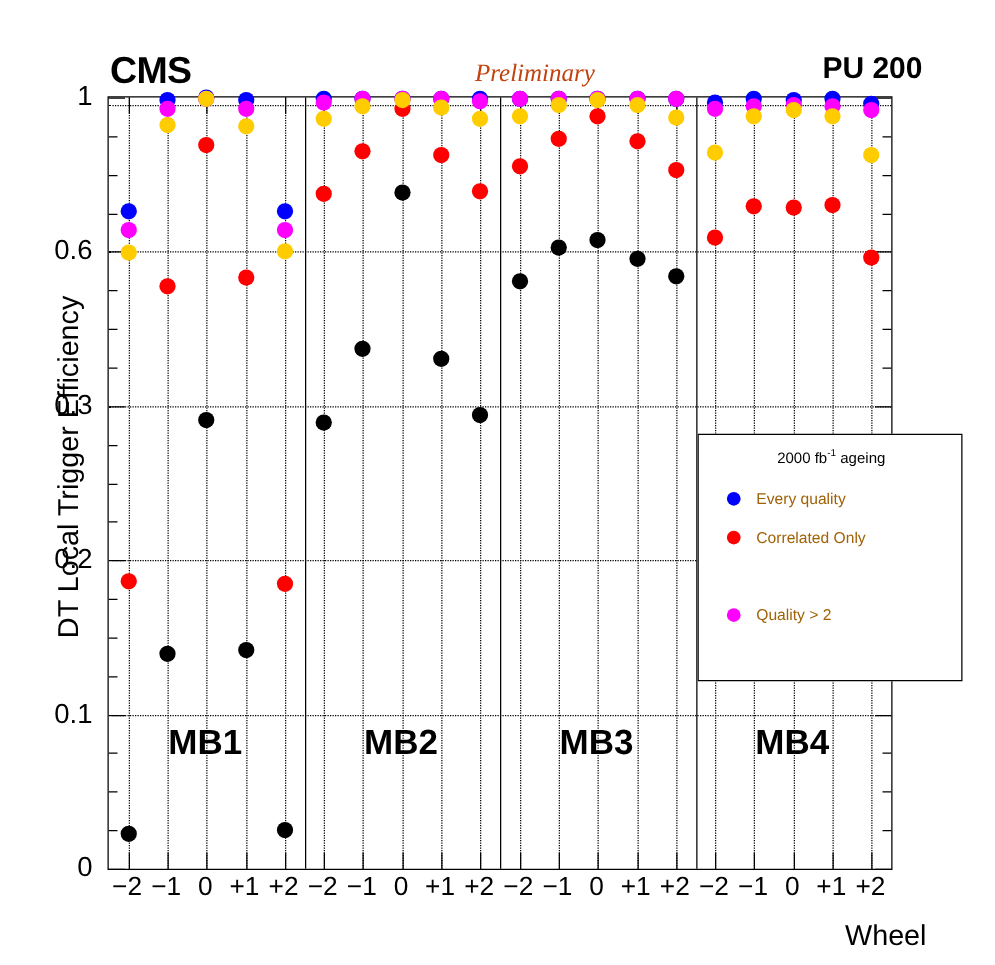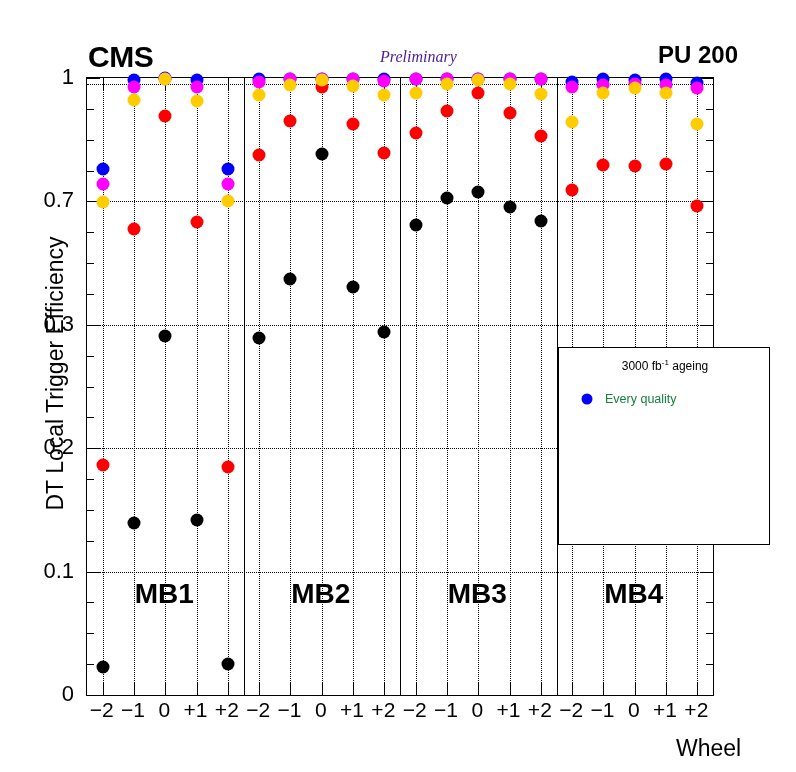--- a/index.html
+++ b/index.html
@@ -3,21 +3,21 @@
 <meta charset="utf-8">
 <style>
   html,body{margin:0;padding:0;background:#ffffff;}
   body{width:796px;height:772px;font-family:"Liberation Sans",sans-serif;overflow:hidden;}
   #root{position:relative;width:796px;height:772px;}
 
   
   .hdr{position:absolute;left:0;top:0;width:796px;height:70px;}
   .cms{position:absolute;left:88px;top:42px;font-size:30px;font-weight:bold;letter-spacing:-0.5px;color:#000;line-height:1;}
   .phase2{position:absolute;left:168px;top:48px;font-size:21px;font-weight:bold;color:#000;line-height:1;}
-  .prelim{position:absolute;left:380px;top:49px;font-size:16px;font-style:italic;font-family:"Liberation Serif",serif;color:#4c1d95;line-height:1;text-align:center;}
+  .prelim{position:absolute;left:380px;top:49px;font-size:20px;font-style:italic;font-family:"Liberation Serif",serif;color:#c2410c;line-height:1;text-align:center;}
   .pu{position:absolute;right:58px;top:43px;font-size:24px;font-weight:bold;color:#000;line-height:1;}
 
   
   .ytitle{position:absolute;left:-255px;top:360px;width:620px;text-align:center;
           transform:rotate(-90deg);transform-origin:center center;
           font-size:23px;color:#000;white-space:nowrap;}
   .xtitle{position:absolute;left:676px;top:735px;font-size:23px;color:#000;}
 
   
   #plot{position:absolute;left:86px;top:77px;width:626px;height:617px;
@@ -42,21 +42,21 @@
   .pt{position:absolute;width:13px;height:13px;border-radius:50%;
       transform:translate(-50%,-50%);}
 
   
   #legend{position:absolute;left:558px;top:347px;width:212px;height:198px;
           border:1.5px solid #000;background:#fff;box-sizing:border-box;}
   .lgtitle{position:absolute;left:0;top:10px;width:212px;text-align:center;font-size:12px;color:#000;}
   .lgtitle sup{font-size:8px;vertical-align:super;}
   .lgrow{position:absolute;left:0;width:212px;height:30px;}
   .lgdot{position:absolute;left:28px;top:50%;width:11px;height:11px;border-radius:50%;transform:translate(-50%,-50%);}
-  .lgtxt{position:absolute;left:46px;top:50%;transform:translateY(-50%);font-size:12.5px;color:#15803d;white-space:nowrap;}
+  .lgtxt{position:absolute;left:46px;top:50%;transform:translateY(-50%);font-size:12.5px;color:#a16207;white-space:nowrap;}
 </style>
 </head>
 <body>
 
 <div id="root">
 
   <div class="hdr">
     <span class="cms">CMS</span>
     <span class="prelim">Preliminary</span>
     <span class="pu">PU 200</span>
@@ -273,21 +273,21 @@
         <div class="pt" title="Correlated + Confirmed MB4/+1 = 0.976" style="left: 579.05px; top: 14.808px; background: rgb(255, 204, 0); z-index: 14;"></div>
         <div class="pt" title="Correlated + Confirmed MB4/+2 = 0.925" style="left: 610.35px; top: 46.275px; background: rgb(255, 204, 0); z-index: 14;"></div>
       </div>
   </div>
 
   <div id="ylabels">
       <div class="ylab" style="top: 683px;">0</div>
       <div class="ylab" style="top: 559.6px;">0.1</div>
       <div class="ylab" style="top: 436.2px;">0.2</div>
       <div class="ylab" style="top: 312.8px;">0.3</div>
-      <div class="ylab" style="top: 189.4px;">0.7</div>
+      <div class="ylab" style="top: 189.4px;">0.6</div>
       <div class="ylab" style="top: 66px;">1</div>
     </div>
   <div id="xlabels">
       <div class="xlab" style="left: 101.65px;">−2</div>
       <div class="xlab" style="left: 132.95px;">−1</div>
       <div class="xlab" style="left: 164.25px;">0</div>
       <div class="xlab" style="left: 195.55px;">+1</div>
       <div class="xlab" style="left: 226.85px;">+2</div>
       <div class="xlab" style="left: 258.15px;">−2</div>
       <div class="xlab" style="left: 289.45px;">−1</div>
@@ -307,21 +307,29 @@
     </div>
   <div id="stations">
       <div class="station" style="left: 164.25px; top: 579.855px;">MB1</div>
       <div class="station" style="left: 320.75px; top: 579.855px;">MB2</div>
       <div class="station" style="left: 477.25px; top: 579.855px;">MB3</div>
       <div class="station" style="left: 633.75px; top: 579.855px;">MB4</div>
     </div>
 
   <div id="legend">
     <div class="lgtitle">
-      <span>3000 fb</span><sup>-1</sup><span> ageing</span>
+      <span>2000 fb</span><sup>-1</sup><span> ageing</span>
     </div>
   <div class="lgrow" style="top: 36px;">
         <span class="lgdot" style="background: rgb(0, 0, 255);"></span>
         <span class="lgtxt">Every quality</span>
       </div>
+      <div class="lgrow" style="top: 67px;">
+        <span class="lgdot" style="background: rgb(255, 0, 0);"></span>
+        <span class="lgtxt">Correlated Only</span>
+      </div>
+      <div class="lgrow" style="top: 129px;">
+        <span class="lgdot" style="background: rgb(255, 0, 255);"></span>
+        <span class="lgtxt">Quality &gt; 2</span>
+      </div>
     </div>
 
 </div>
 
 </body></html>

